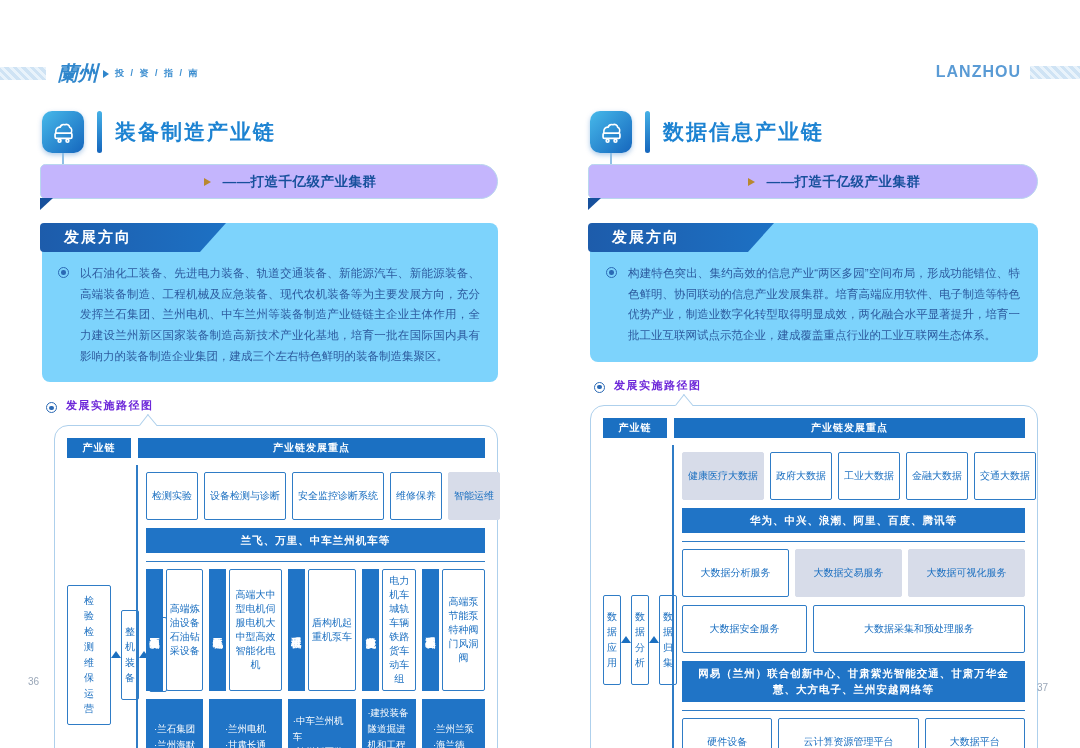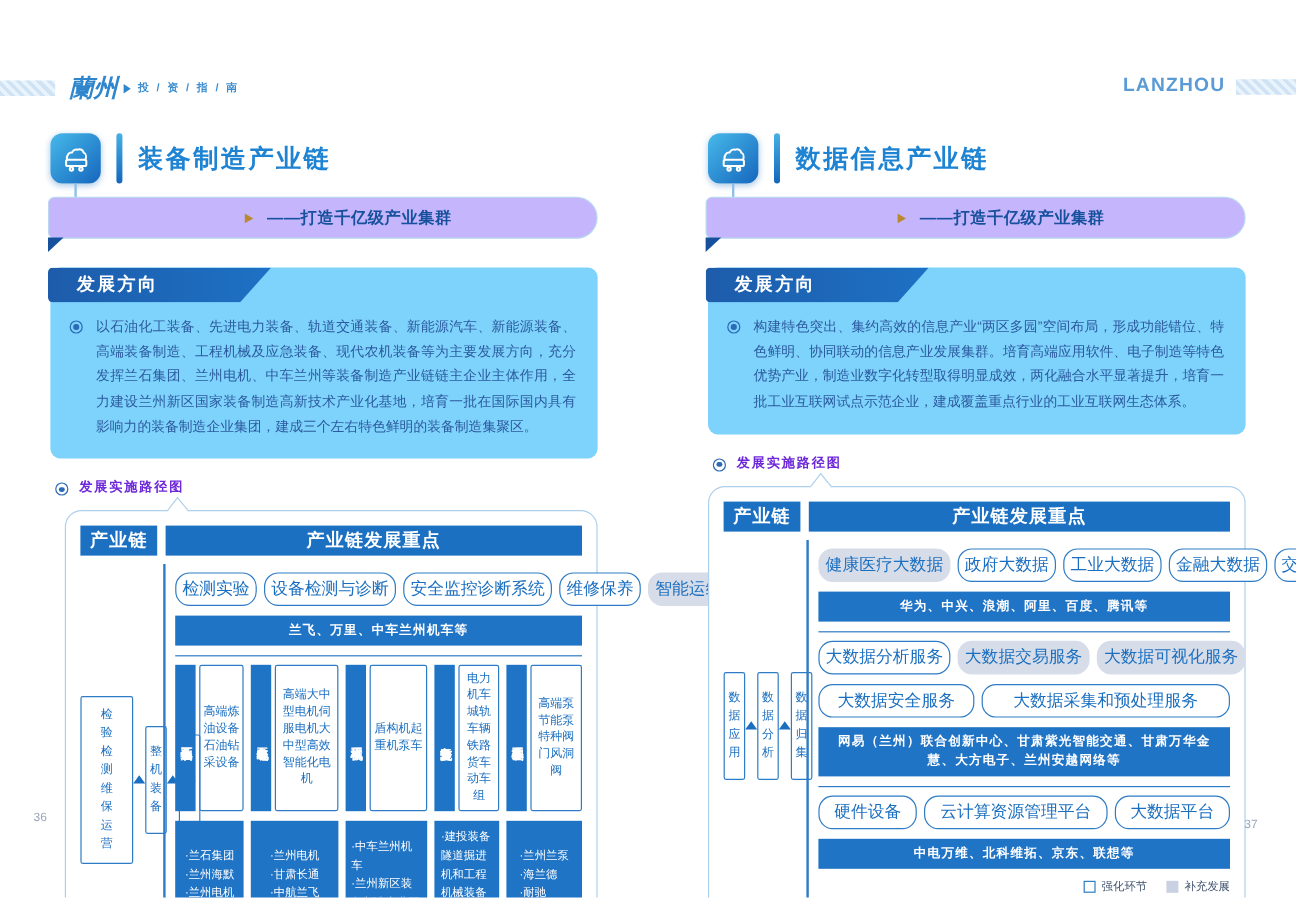--- a/index.html
+++ b/index.html
@@ -48,39 +48,39 @@
   .panel-text{flex:1;margin-left:11px;color:#2c5a9e;font-size:11.5px;line-height:1.8;text-align:justify;}
   
   .path-heading{display:flex;align-items:center;margin:16px 0 12px 4px;}
   .path-title{color:#6d28d9;font-weight:bold;font-size:11px;letter-spacing:1.5px;margin-left:9px;}
   
   .diagram{border:1.5px solid #aed0ec;border-radius:14px;padding:12px 12px 14px;position:relative;background:#fff;}
   .diagram-l{margin-left:12px;}
   .notch{position:absolute;top:-8px;left:86px;width:13px;height:13px;background:#fff;
     border-left:1.5px solid #aed0ec;border-top:1.5px solid #aed0ec;transform:rotate(50deg) skewX(12deg);}
   .tbl-head{display:flex;gap:7px;margin-bottom:7px;}
-  .hd{background:#1b70c2;color:#fff;font-weight:bold;font-size:15px;text-align:center;padding:3px 0;letter-spacing:1px;}
+  .hd{background:#1b70c2;color:#fff;font-weight:bold;font-size:10px;text-align:center;padding:3px 0;letter-spacing:1px;}
   .chain-h{width:64px;flex:0 0 64px;}
   .focus-h{flex:1;}
   .tbl-body{display:flex;border-bottom:2px solid #2f7cc6;}
   .chain-col{width:64px;flex:0 0 64px;display:flex;flex-direction:row;align-items:center;margin-right:5px;}
   .chain-p1{padding-top:46px;}
   .chain-p2{padding-top:6px;}
   .cbox{border:1px solid #2f7cc6;color:#1b6fc0;font-size:10px;text-align:center;padding:7px 16px;
     width:54px;box-sizing:border-box;line-height:1.55;background:#fff;border-radius:2px;}
   .cbox.tall{padding:13px 3px;}
   .tri{width:0;height:0;border-left:5px solid transparent;border-right:5px solid transparent;border-bottom:7px solid #1b6fc0;}
   .tri-p1{margin:11px 0;}
   .tri-p2{margin:15px 0;}
   .focus-col{flex:1;border-left:2px solid #2f7cc6;padding-left:8px;min-width:0;}
   .sec{padding:7px 0 8px;}
   .sec + .sec{border-top:1.5px solid #2f7cc6;}
   .box-row{display:flex;gap:6px;margin-bottom:8px;}
-  .bx{border:1px solid #2f7cc6;background:#fff;color:#1b6fc0;font-size:14px;text-align:center;
-    padding:4px 5px;border-radius:12px;white-space:nowrap;flex:1 1 auto;box-sizing:border-box;}
+  .bx{border:1px solid #2f7cc6;background:#fff;color:#1b6fc0;font-size:10px;text-align:center;
+    padding:16px 5px;border-radius:2px;white-space:nowrap;flex:1 1 auto;box-sizing:border-box;}
   .bx.fill{background:#d7dce9;border-color:#d7dce9;}
   .bar{background:#2074c6;color:#fff;font-size:10.5px;font-weight:bold;text-align:center;
     padding:4px 8px;letter-spacing:1px;line-height:1.6;}
   .grid5{display:grid;grid-template-columns:.91fr 1.15fr 1.09fr .85fr 1fr;gap:6px;}
   .group{display:flex;gap:3px;}
   .vlabel{writing-mode:vertical-rl;text-orientation:upright;background:#2074c6;color:#fff;font-size:10px;
     font-weight:bold;padding:4px 3px;display:flex;align-items:center;justify-content:center;line-height:1.1;flex:0 0 auto;}
   .vfocus{flex:1;border:1px solid #2f7cc6;color:#1b6fc0;font-size:10px;display:flex;align-items:center;
     justify-content:center;text-align:center;padding:4px 2px;line-height:1.4;min-height:72px;box-sizing:border-box;border-radius:2px;}
   .comp{background:#2074c6;color:#fff;font-size:9.5px;line-height:1.65;padding:6px 5px;

